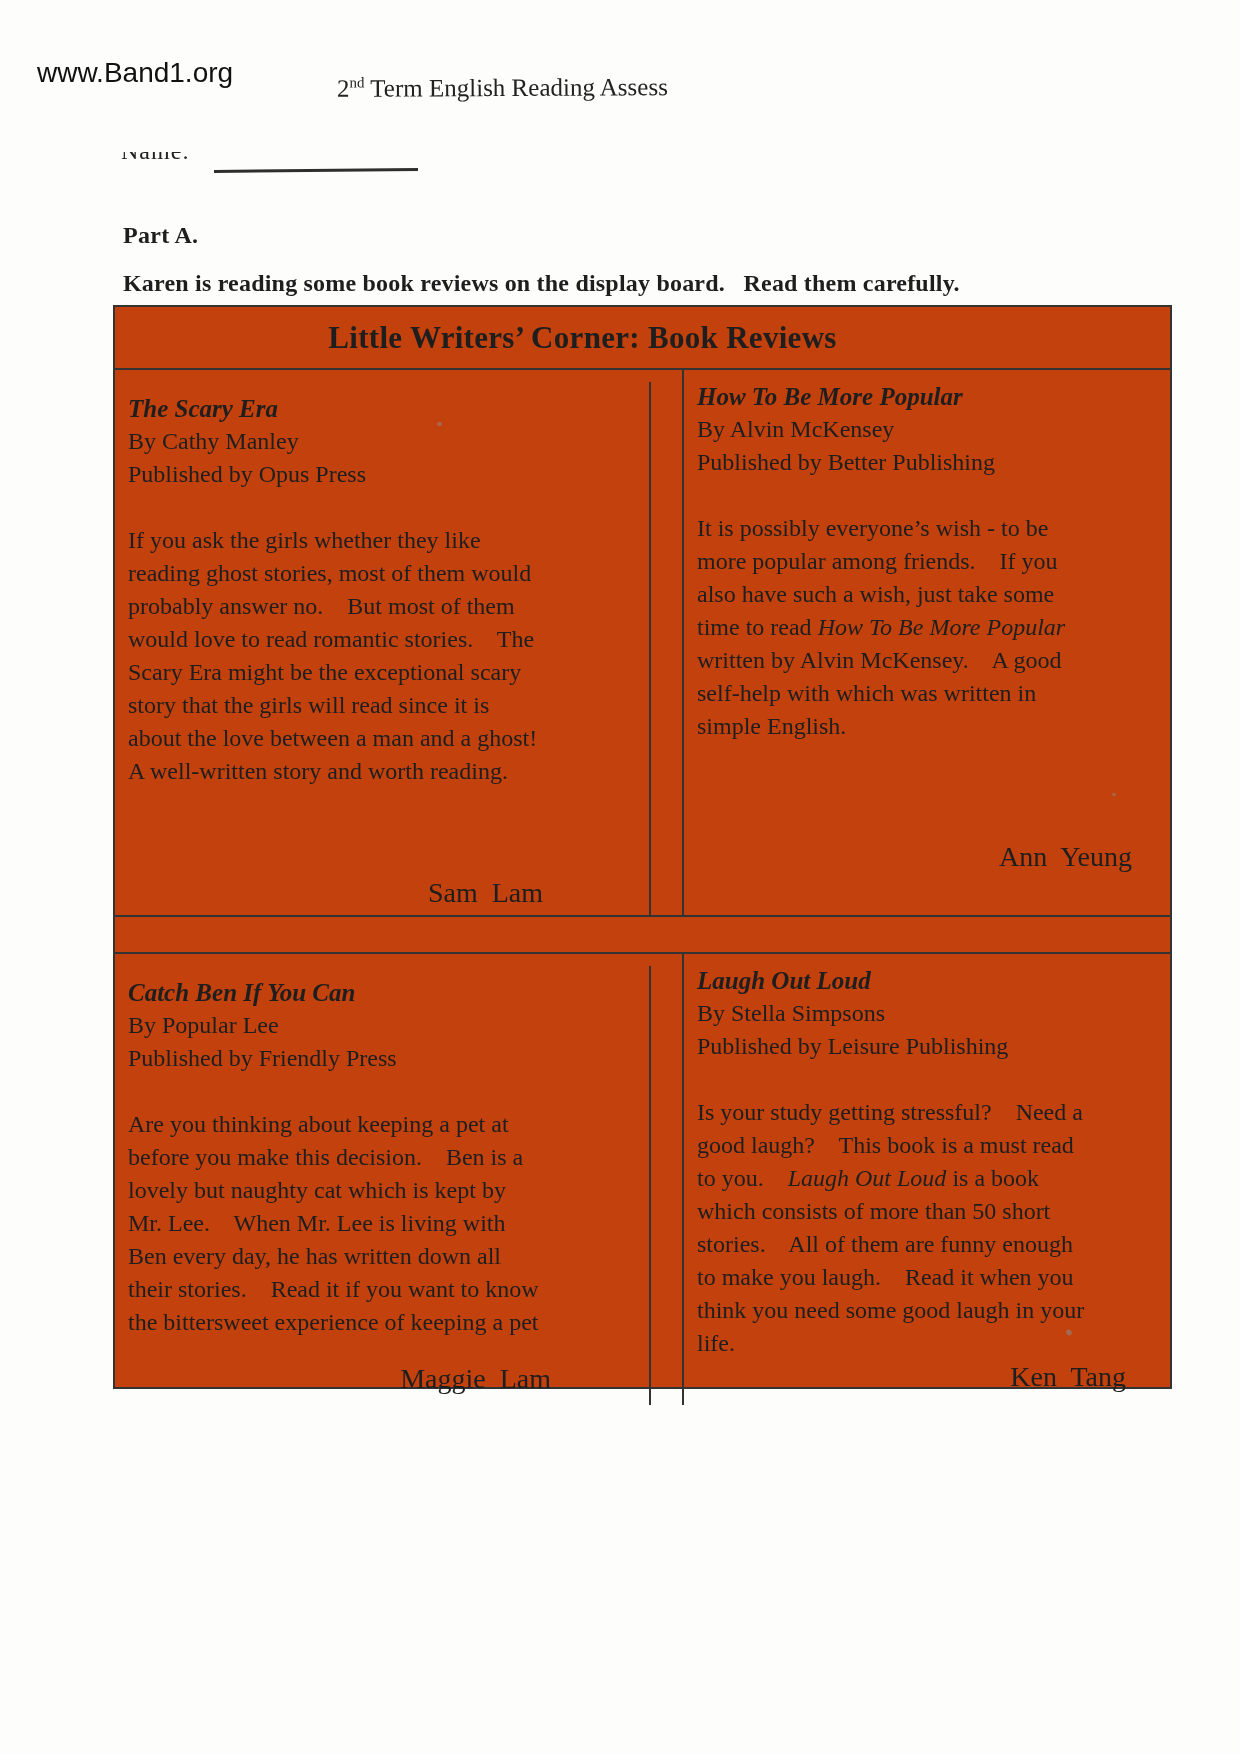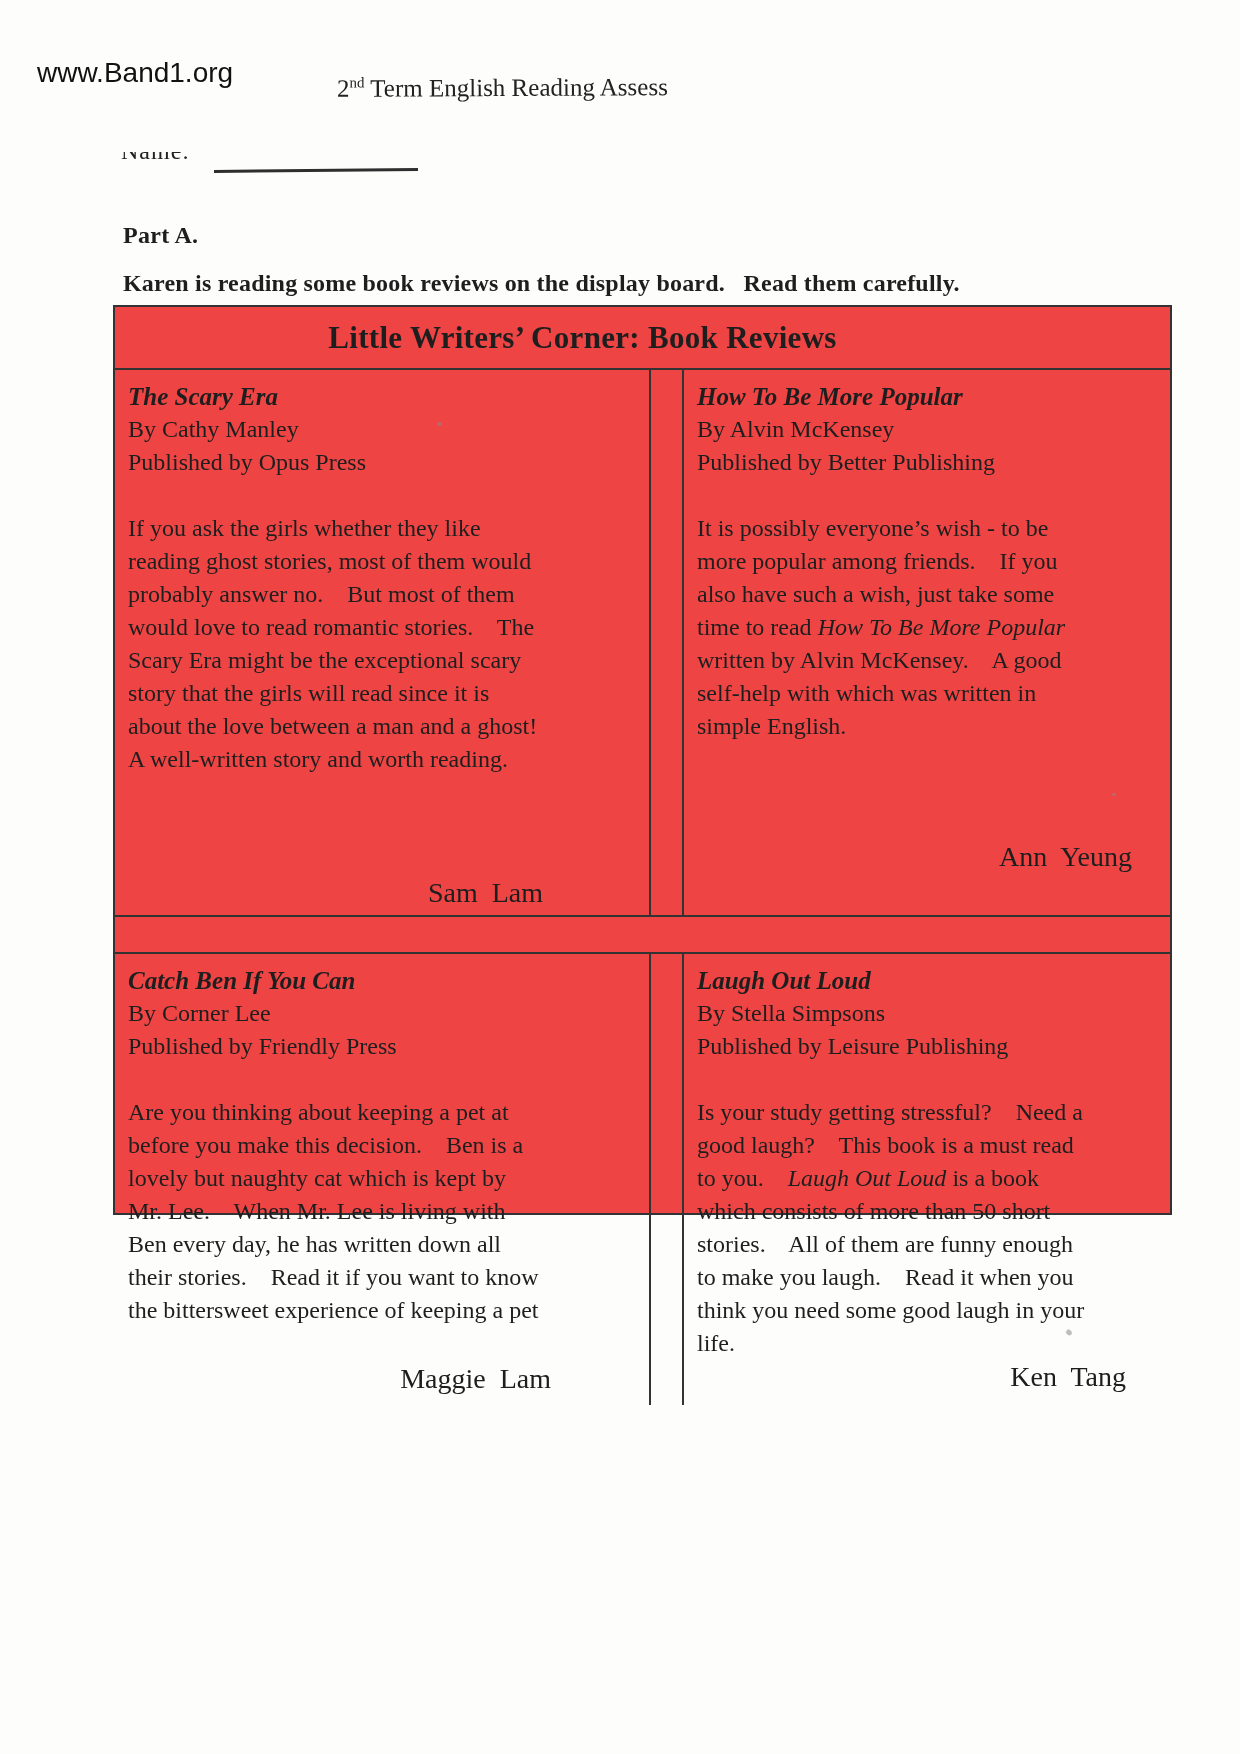--- a/index.html
+++ b/index.html
@@ -19,36 +19,36 @@
   .name-clip span{display:block;font-size:24px;line-height:28px;margin-top:-15px;color:#222;
                   letter-spacing:1px;}
   .name-underline{position:absolute;left:214px;top:169px;width:204px;height:0;
                   border-top:3px solid #2e2e2e;transform:rotate(-0.5deg);}
 
   .part-heading{position:absolute;left:123px;top:222px;font-size:24px;font-weight:bold;
                 letter-spacing:0.3px;}
   .instruction{position:absolute;left:123px;top:270px;font-size:24px;font-weight:bold;
                letter-spacing:0.2px;white-space:pre;}
 
-  .board{position:absolute;left:113px;top:305px;width:1059px;height:910px;
+  .board{position:absolute;left:113px;top:305px;width:1059px;height:1084px;
          border:2px solid #333;box-sizing:border-box;display:flex;flex-direction:column;
-         background:#ef4444;}
+         background:#c2410c;}
   .board-title-row{height:61px;flex:0 0 auto;border-bottom:2px solid #333;
                    display:flex;align-items:center;justify-content:center;
                    padding-right:120px;box-sizing:content-box;}
   .board-title{font-size:31px;font-weight:bold;letter-spacing:0.3px;white-space:pre;}
 
   .row{display:flex;flex:0 0 auto;}
   .row-top{height:545px;border-bottom:2px solid #333;}
   .row-gap{height:35px;flex:0 0 auto;border-bottom:2px solid #333;}
   .row-bottom{flex:1 1 auto;}
 
   .cell{box-sizing:border-box;display:flex;flex-direction:column;
         padding:10px 10px 6px 13px;overflow:hidden;}
-  .cell-left{width:536px;flex:0 0 auto;border-right:2px solid #333;}
+  .cell-left{width:536px;flex:0 0 auto;border-right:2px solid #333;margin-top:12px;}
   .gap-col{width:31px;flex:0 0 auto;}
   .cell-right{flex:1 1 auto;border-left:2px solid #333;}
 
   .book-title{font-size:25px;font-weight:bold;font-style:italic;line-height:33px;white-space:pre;}
   .meta-line{font-size:24px;line-height:33px;white-space:pre;}
   .review-body{margin-top:33px;}
   .tline{font-size:24px;line-height:33px;white-space:pre;}
   .tline em{font-style:italic;}
 
   .sig{margin-top:auto;font-size:28px;line-height:33px;text-align:right;white-space:pre;}
@@ -120,21 +120,21 @@
           </div>
         <div class="sig sig-1">Ann  Yeung</div>
       </div>
     </div>
 
     <div class="row-gap"></div>
 
     <div class="row row-bottom">
       <div class="cell cell-left">
         <div class="book-title">Catch Ben If You Can</div>
-        <div class="meta-line">By Corner Lee</div>
+        <div class="meta-line">By Popular Lee</div>
         <div class="meta-line">Published by Friendly Press</div>
         <div class="review-body">
             <div class="tline"><span>Are you thinking about keeping a pet at</span></div>
             <div class="tline"><span>before you make this decision.    Ben is a</span></div>
             <div class="tline"><span>lovely but naughty cat which is kept by</span></div>
             <div class="tline"><span>Mr. Lee.    When Mr. Lee is living with</span></div>
             <div class="tline"><span>Ben every day, he has written down all</span></div>
             <div class="tline"><span>their stories.    Read it if you want to know</span></div>
             <div class="tline"><span>the bittersweet experience of keeping a pet</span></div>
           </div>

